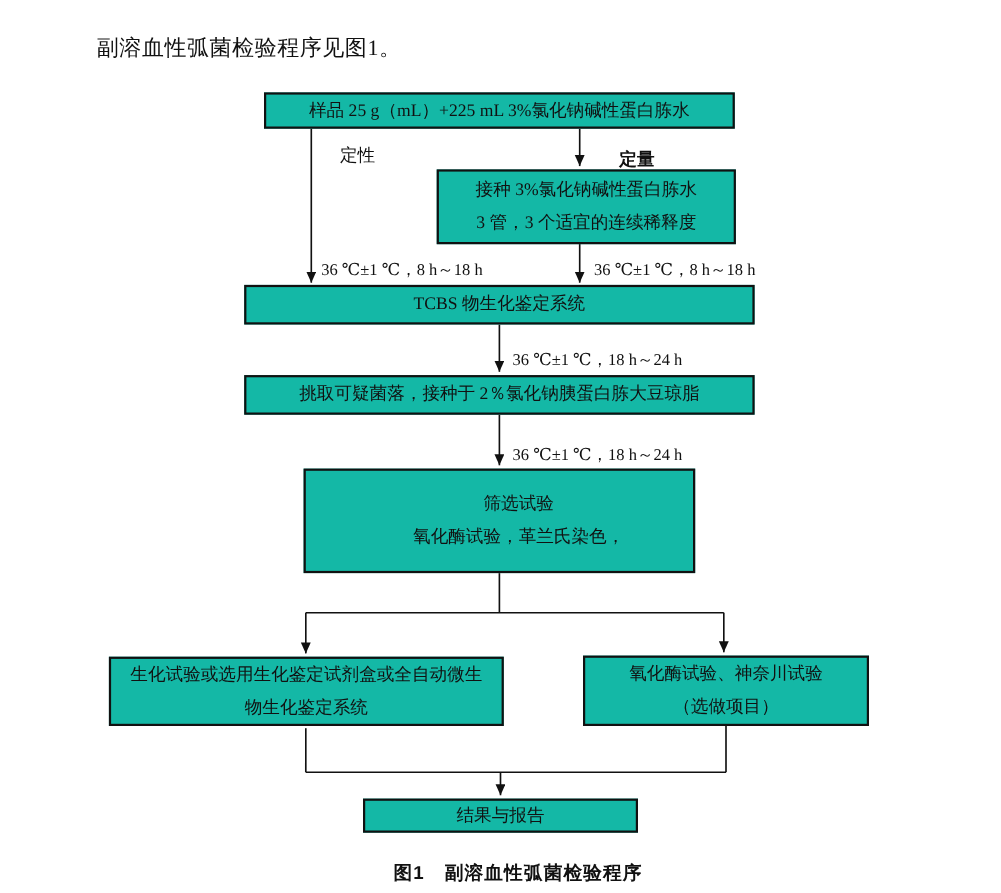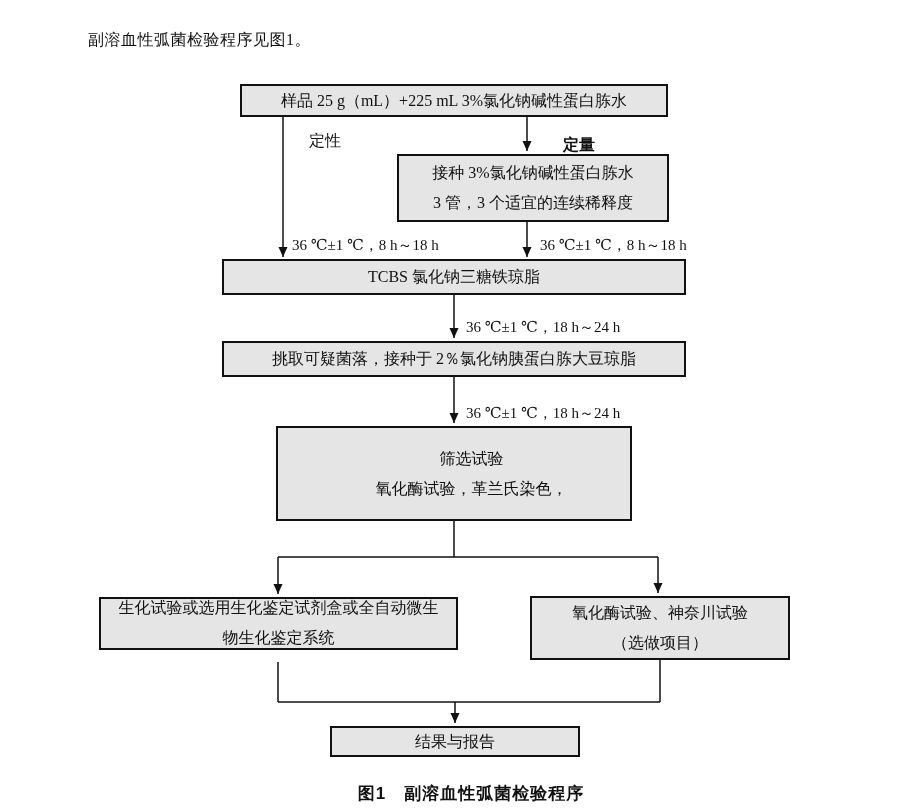--- a/index.html
+++ b/index.html
@@ -11,27 +11,27 @@
     position: relative;
     width: 910px;
     height: 812px;
     background: #ffffff;
     font-family: "Liberation Serif", "DejaVu Serif", serif;
     color: #111111;
     overflow: hidden;
   }
   .abs { position: absolute; }
   .intro-text {
-    font-size: 16px;
+    font-size: 20px;
     letter-spacing: 0.5px;
   }
   .flow-box {
     position: absolute;
     border: 2px solid #111111;
-    background: #e5e5e5;
+    background: #14b8a6;
     display: flex;
     flex-direction: column;
     align-items: center;
     justify-content: center;
     text-align: center;
     font-size: 16px;
     line-height: 30px;
     box-sizing: border-box;
   }
   .flow-box .bline { white-space: nowrap; }
@@ -103,37 +103,37 @@
 
   <div class="flow-box" style="left:397px; top:154px; width:272px; height:68px;text-align:right;">
     <div class="bline">接种 3%氯化钠碱性蛋白胨水</div>
     <div class="bline">3 管，3 个适宜的连续稀释度</div>
   </div>
 
   <div class="temp-label" style="left:292px; top:236px;">36 ℃±1 ℃，8 h～18 h</div>
   <div class="temp-label" style="left:540px; top:236px;">36 ℃±1 ℃，8 h～18 h</div>
 
   <div class="flow-box" style="left:222px; top:259px; width:464px; height:36px;">
-    <div class="bline">TCBS 氯化钠三糖铁琼脂</div>
+    <div class="bline">TCBS 物生化鉴定系统</div>
   </div>
 
   <div class="temp-label" style="left:466px; top:318px;">36 ℃±1 ℃，18 h～24 h</div>
 
   <div class="flow-box" style="left:222px; top:341px; width:464px; height:36px;">
     <div class="bline">挑取可疑菌落，接种于 2％氯化钠胰蛋白胨大豆琼脂</div>
   </div>
 
   <div class="temp-label" style="left:466px; top:404px;">36 ℃±1 ℃，18 h～24 h</div>
 
   <div class="flow-box" style="left:276px; top:426px; width:356px; height:95px;padding-left:35px;">
     <div class="bline">筛选试验</div>
     <div class="bline">氧化酶试验，革兰氏染色，</div>
   </div>
 
-  <div class="flow-box" style="left:99px; top:597px; width:359px; height:53px;font-family:Liberation Mono, monospace;">
+  <div class="flow-box" style="left:99px; top:597px; width:359px; height:63px;">
     <div class="bline">生化试验或选用生化鉴定试剂盒或全自动微生</div>
     <div class="bline">物生化鉴定系统</div>
   </div>
 
   <div class="flow-box" style="left:530px; top:596px; width:260px; height:64px;">
     <div class="bline">氧化酶试验、神奈川试验</div>
     <div class="bline">（选做项目）</div>
   </div>
 
   <div class="flow-box" style="left:330px; top:726px; width:250px; height:31px;">

